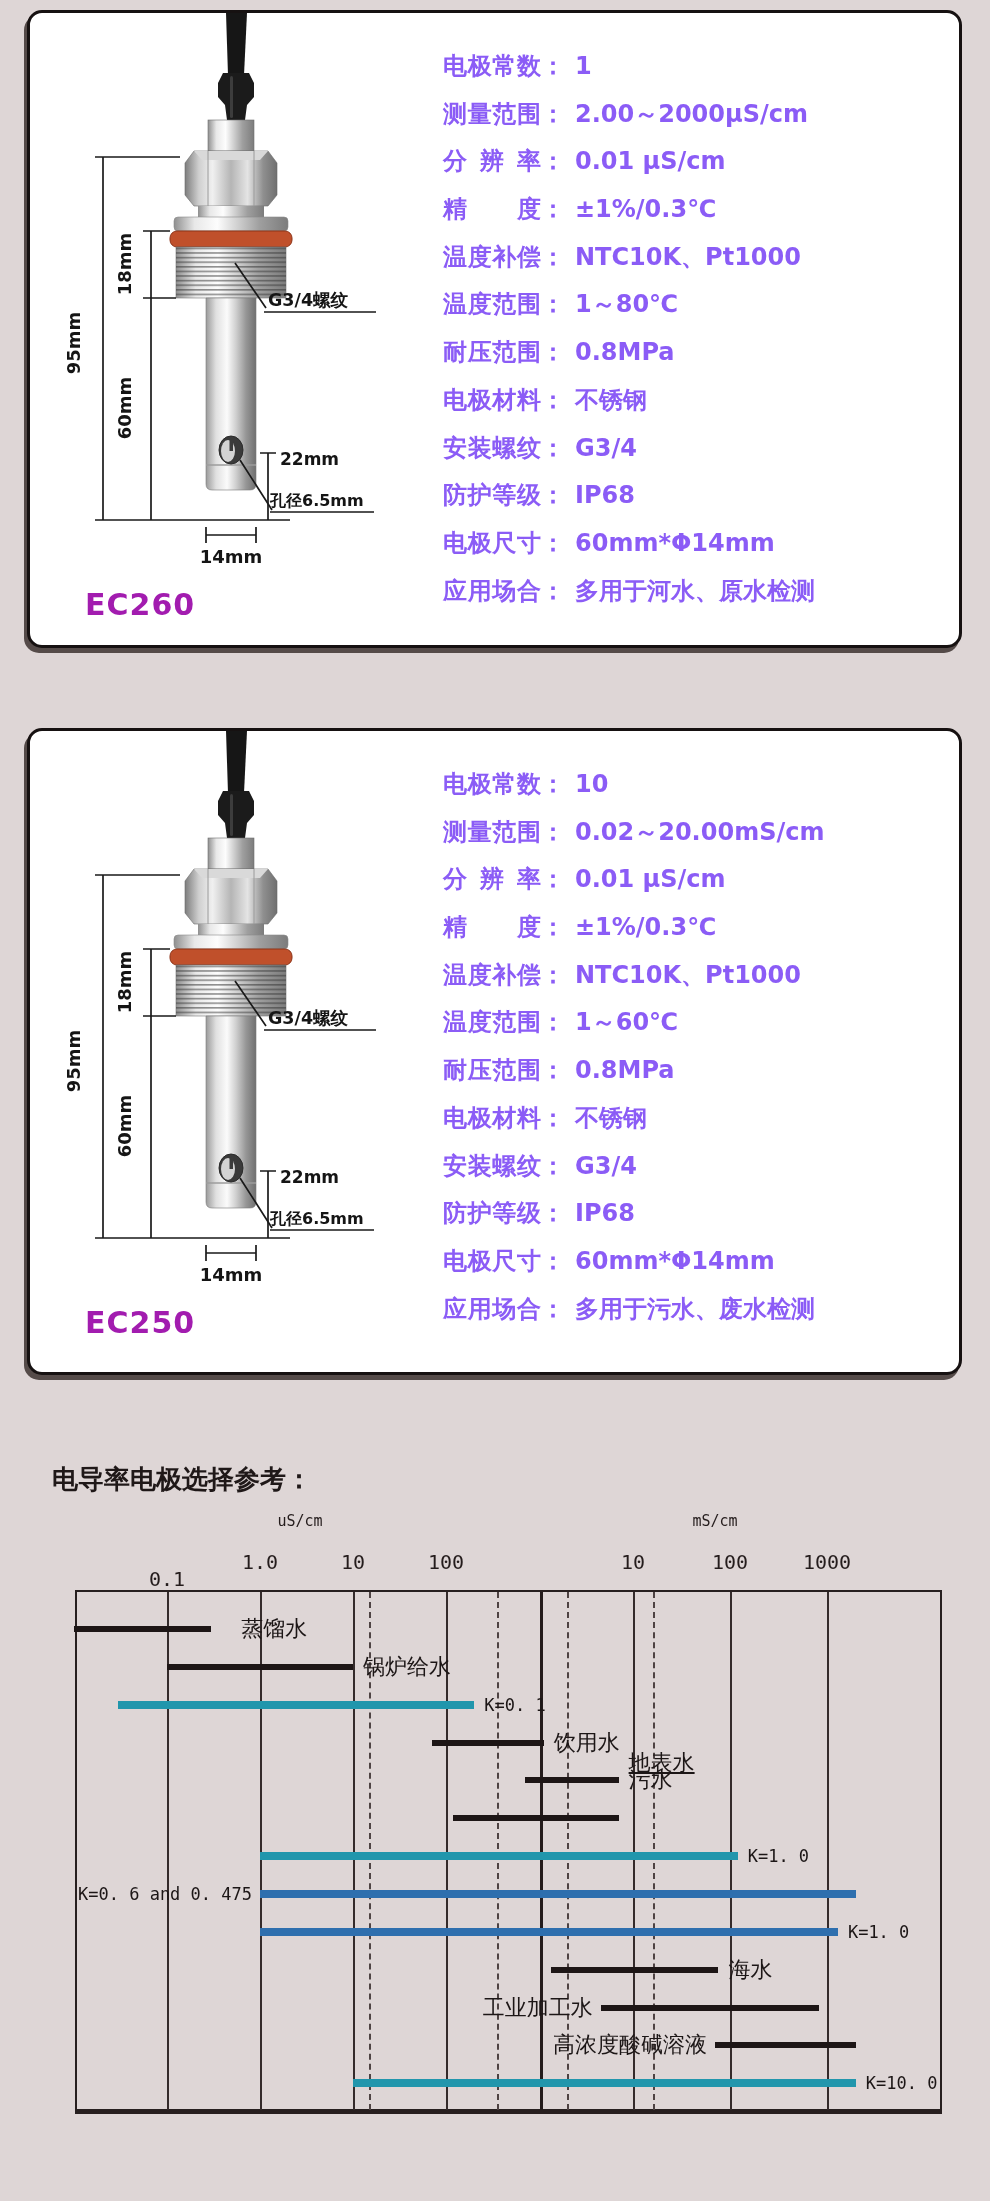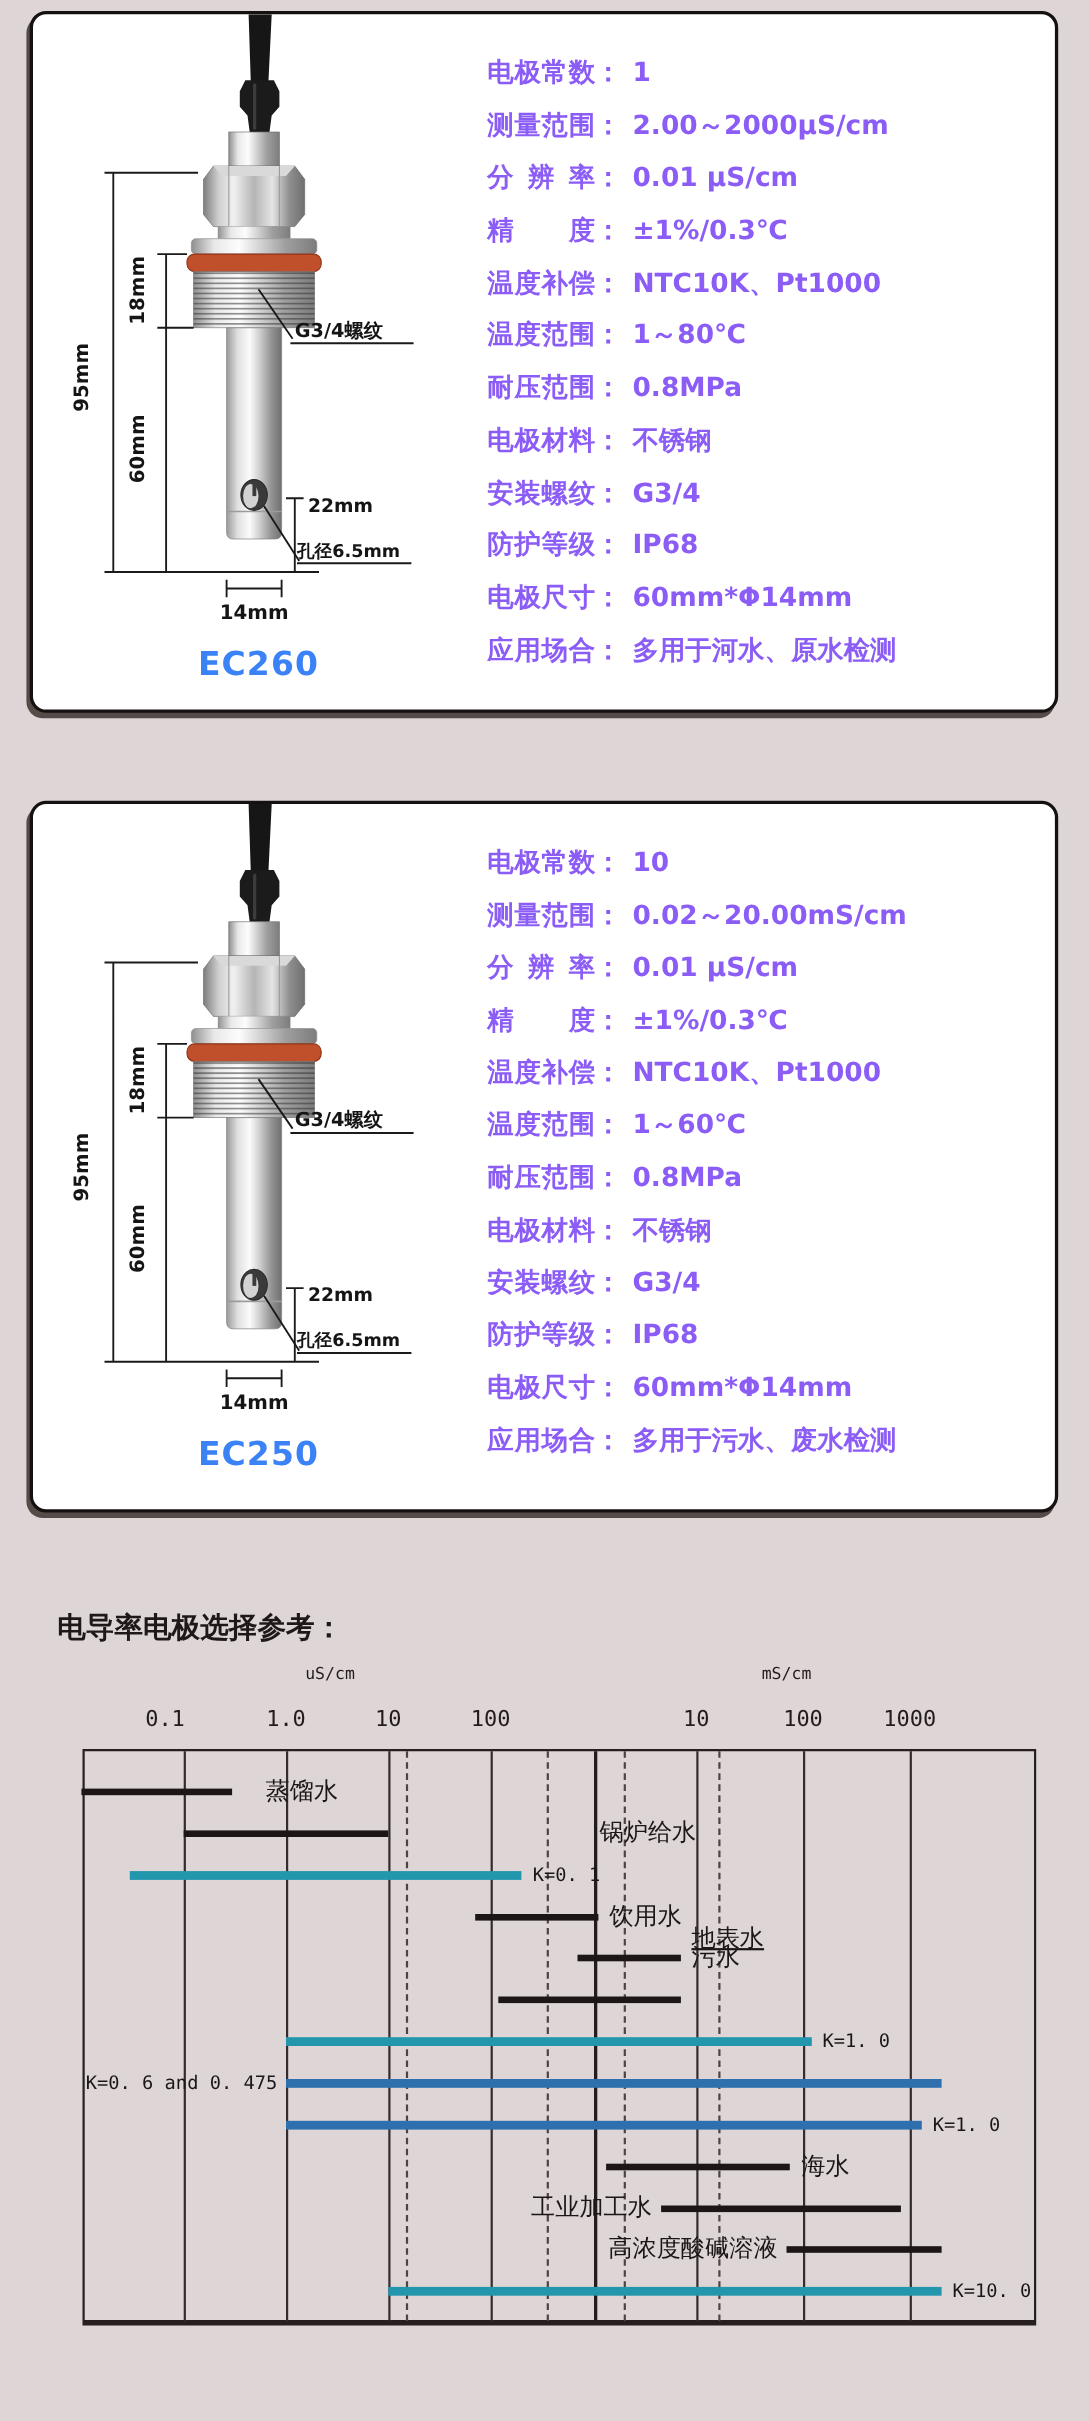--- a/index.html
+++ b/index.html
@@ -6,22 +6,22 @@
   body{font-family:"DejaVu Sans",sans-serif;}
   #page{position:relative;width:990px;height:2201px;background:#ded6d6;overflow:hidden;}
 
   .card{position:absolute;left:27px;width:929px;background:#ffffff;border:3px solid #161111;
         border-radius:15px;box-shadow:-3px 5px 0 #554b49;}
   #card-ec260{top:10px;height:632px;}
   #card-ec250{top:728px;height:641px;}
 
   .figure{position:absolute;left:0;top:0;width:405px;height:100%;}
   .electrode-svg{position:absolute;left:0;top:0;width:405px;height:558px;}
-  .model-name{position:absolute;left:55px;top:574px;width:300px;text-align:center;
-              font-size:30px;font-weight:800;letter-spacing:1px;color:#3b82f6;}
+  .model-name{position:absolute;left:55px;top:574px;width:300px;
+              font-size:30px;font-weight:800;letter-spacing:1px;color:#a21caf;}
 
   .specs{position:absolute;left:413px;top:30px;right:14px;}
   .spec-row{height:47.7px;line-height:47.7px;font-size:24px;font-weight:600;color:#8b5cf6;white-space:nowrap;}
   .spec-label{display:inline-block;width:98px;text-align:justify;text-align-last:justify;}
   .spec-colon{margin-right:10px;}
 
   svg text{font-family:"DejaVu Sans",sans-serif;font-weight:600;fill:#151515;}
   .dim-line{stroke:#1a1a1a;stroke-width:1.7;fill:none;}
 
   .chart-title{position:absolute;left:52px;top:1462px;font-size:26px;font-weight:700;color:#1f1818;}
@@ -170,42 +170,42 @@
         <div class="spec-row"><span class="spec-label">应用场合</span><span class="spec-colon">：</span><span class="spec-value">多用于污水、废水检测</span></div>
       </div>
   </section>
 
   <div class="chart-title">电导率电极选择参考：</div>
   <div class="unit-label" id="unit-left">uS/cm</div>
   <div class="unit-label" id="unit-right">mS/cm</div>
   <div id="chart-layer">
       <div class="chart-box" style="left: 75px; top: 1590px; width: 863px; height: 517px;"></div>
       <div class="grid solid" style="left: 167px;"></div>
-      <div class="tick" style="left: 110px;">0.1</div>
+      <div class="tick" style="left: 127px; margin-top: 17px;">0.1</div>
       <div class="grid solid" style="left: 260px;"></div>
       <div class="tick" style="left: 220px;">1.0</div>
       <div class="grid solid" style="left: 353px;"></div>
       <div class="tick" style="left: 313px;">10</div>
       <div class="grid solid" style="left: 446px;"></div>
       <div class="tick" style="left: 406px;">100</div>
       <div class="grid solid" style="left: 633px;"></div>
       <div class="tick" style="left: 593px;">10</div>
       <div class="grid solid" style="left: 730px;"></div>
       <div class="tick" style="left: 690px;">100</div>
       <div class="grid solid" style="left: 827px;"></div>
       <div class="tick" style="left: 787px;">1000</div>
       <div class="grid dashed" style="left: 369.376px;"></div>
       <div class="grid dashed" style="left: 497.142px;"></div>
       <div class="grid dashed" style="left: 566.973px;"></div>
       <div class="grid dashed" style="left: 652.8px;"></div>
       <div class="grid thick" style="left: 540px;"></div>
       <div class="bar black" style="left: 74px; width: 137.372px; top: 1626px; height: 6px;"></div>
       <div class="bar-label zh" style="top: 1614px; left: 221.372px; width: 270px; text-align: left; margin-left: 20px;">蒸馏水</div>
       <div class="bar black" style="left: 167px; width: 186px; top: 1663.85px; height: 6px;"></div>
-      <div class="bar-label zh" style="top: 1651.85px; left: 363px; width: 270px; text-align: right;">锅炉给水</div>
+      <div class="bar-label zh" style="top: 1651.85px; left: 363px; width: 270px; text-align: left;">锅炉给水</div>
       <div class="bar cyan" style="left: 118.372px; width: 355.925px; top: 1700.7px; height: 8px;"></div>
       <div class="bar-label kk" style="top: 1689.7px; left: 484.297px; width: 270px; text-align: left;">K=0. 1</div>
       <div class="bar black" style="left: 431.594px; width: 112.255px; top: 1739.55px; height: 6px;"></div>
       <div class="bar-label zh" style="top: 1727.55px; left: 553.85px; width: 270px; text-align: left;">饮用水</div>
       <div class="bar black" style="left: 525.439px; width: 93.1549px; top: 1777.4px; height: 6px;"></div>
       <div class="bar-label zh" style="top: 1765.4px; left: 628.594px; width: 270px; text-align: left;">污水</div>
       <div class="bar black" style="left: 453.443px; width: 165.151px; top: 1815.25px; height: 6px;"></div>
       <div class="bar-label zh" style="top: 1748px; left: 628.594px; width: 270px; text-align: left; text-decoration: underline;">地表水</div>
       <div class="bar cyan" style="left: 260px; width: 477.681px; top: 1852.1px; height: 8px;"></div>
       <div class="bar-label kk" style="top: 1841.1px; left: 747.681px; width: 270px; text-align: left;">K=1. 0</div>

